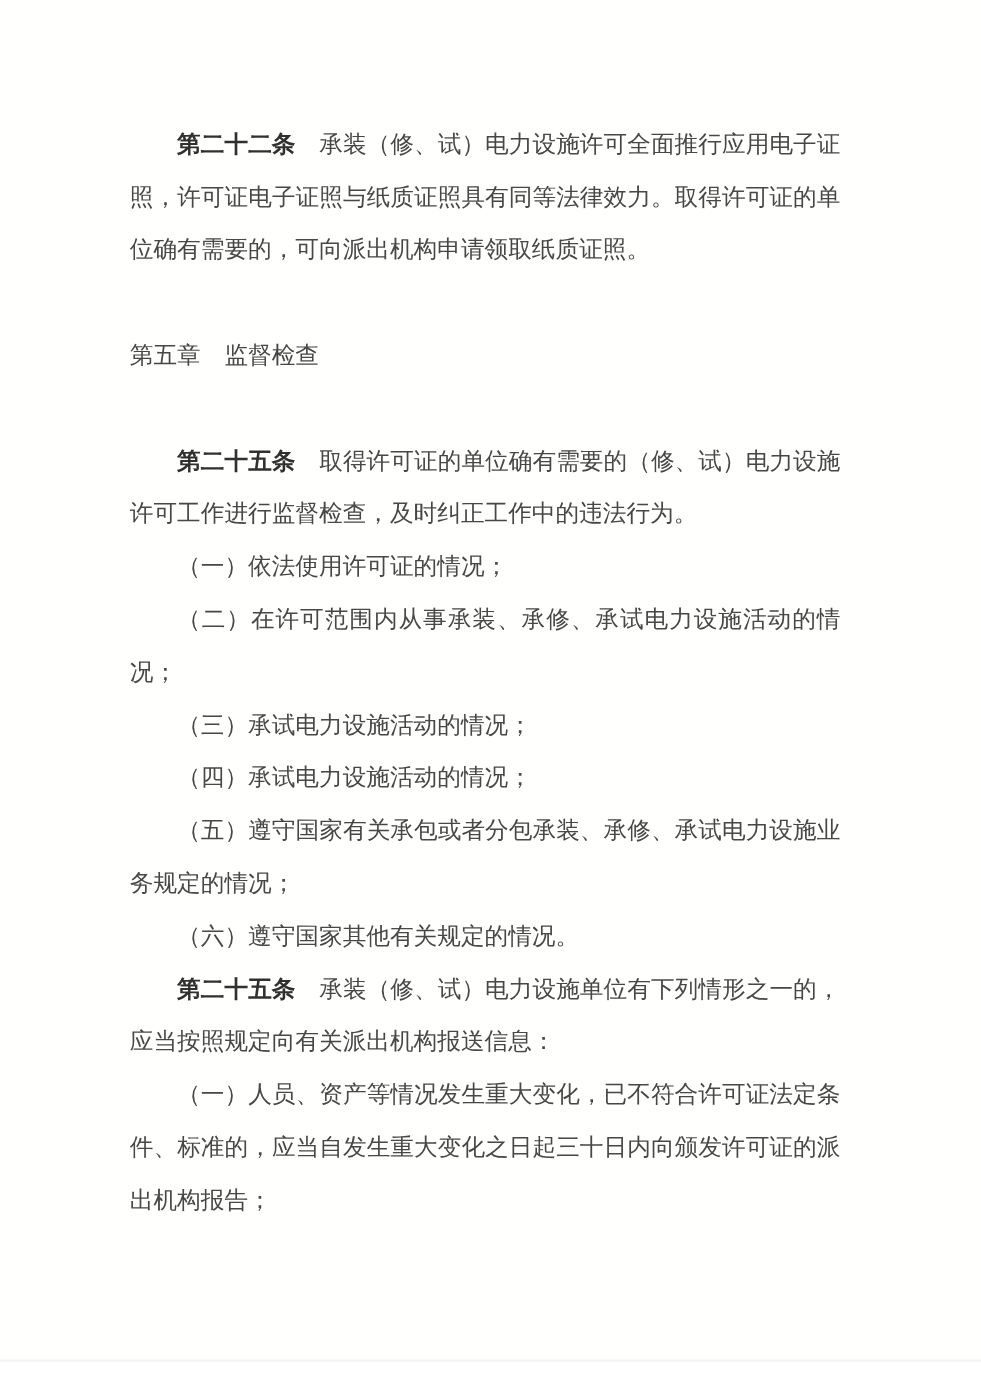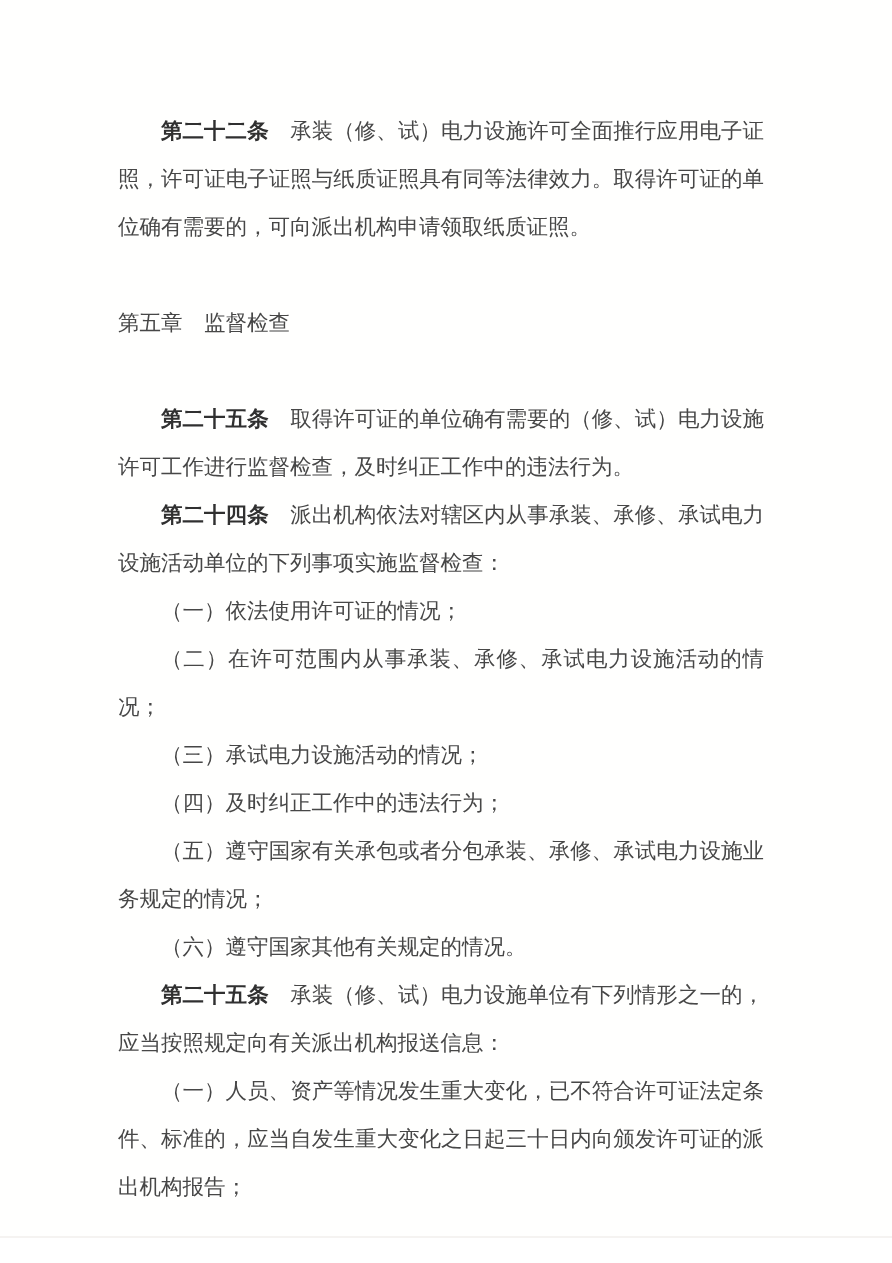--- a/index.html
+++ b/index.html
@@ -49,24 +49,23 @@
   }
 </style>
 </head>
 <body>
 
 <div class="page">
   <main class="content" id="doc">
       <p class="article"><b class="num">第二十二条</b><span>承装（修、试）电力设施许可全面推行应用电子证照，许可证电子证照与纸质证照具有同等法律效力。取得许可证的单位确有需要的，可向派出机构申请领取纸质证照。</span></p>
       <p class="chapter"><span>第五章　监督检查</span></p>
       <p class="article"><b class="num">第二十五条</b><span>取得许可证的单位确有需要的（修、试）电力设施许可工作进行监督检查，及时纠正工作中的违法行为。</span></p>
-      <p class="article"><b class="num">第二十四条</b><span>派出机构依法对辖区内从事承装、承修、承试电力设施活动单位的下列事项实施监督检查：</span></p>
       <p class="item"><span>（一）依法使用许可证的情况；</span></p>
       <p class="item"><span>（二）在许可范围内从事承装、承修、承试电力设施活动的情况；</span></p>
       <p class="item"><span>（三）承试电力设施活动的情况；</span></p>
-      <p class="item"><span>（四）及时纠正工作中的违法行为；</span></p>
+      <p class="item"><span>（四）承试电力设施活动的情况；</span></p>
       <p class="item"><span>（五）遵守国家有关承包或者分包承装、承修、承试电力设施业务规定的情况；</span></p>
       <p class="item"><span>（六）遵守国家其他有关规定的情况。</span></p>
       <p class="article"><b class="num">第二十五条</b><span>承装（修、试）电力设施单位有下列情形之一的，应当按照规定向有关派出机构报送信息：</span></p>
       <p class="item"><span>（一）人员、资产等情况发生重大变化，已不符合许可证法定条件、标准的，应当自发生重大变化之日起三十日内向颁发许可证的派出机构报告；</span></p>
     </main>
   <div class="edge-right"></div>
 </div>
 
 </body></html>

